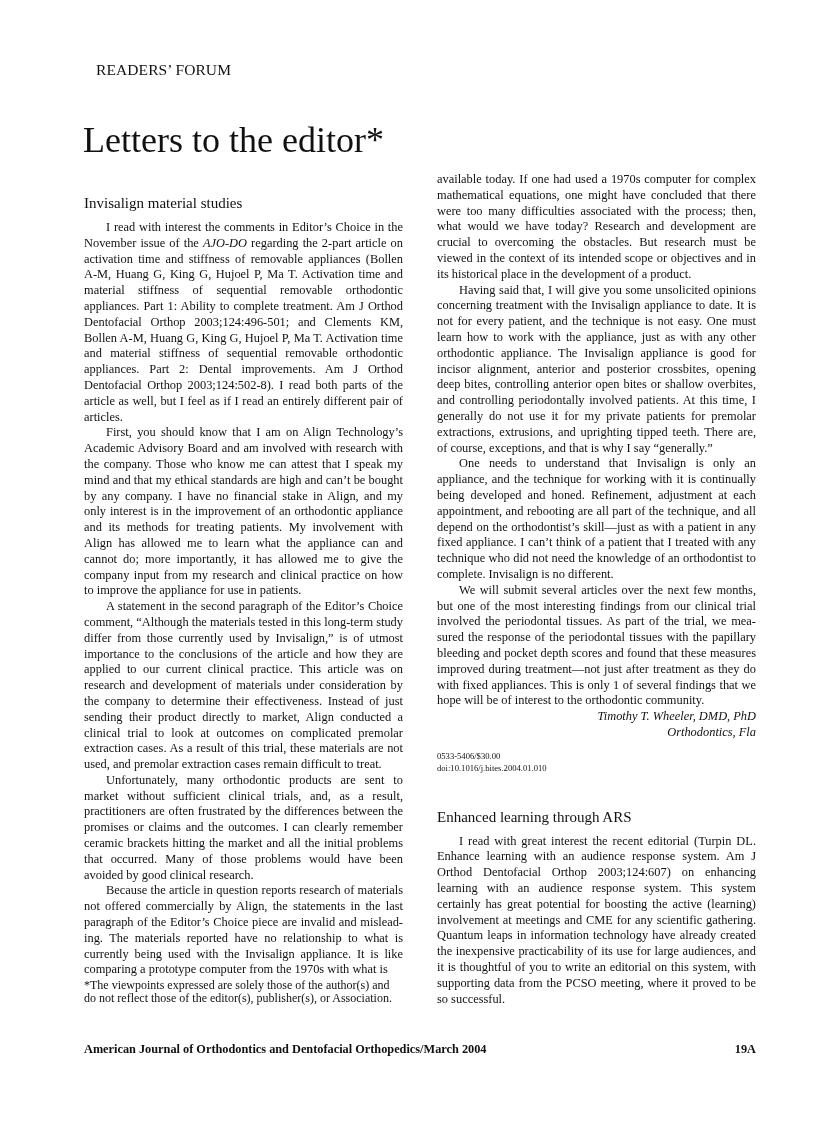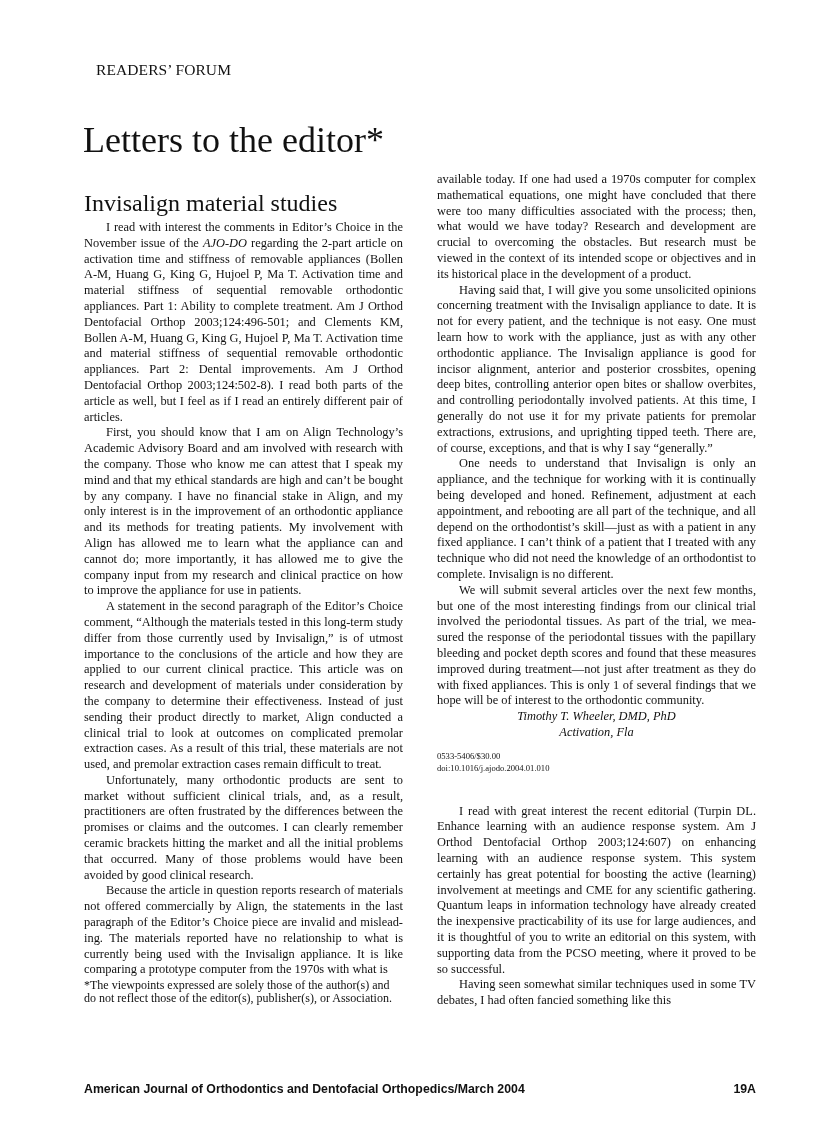--- a/index.html
+++ b/index.html
@@ -1,27 +1,27 @@
 <!DOCTYPE html>
 <html><head>
 <meta charset="utf-8">
 <style>
   html, body { margin: 0; padding: 0; background: #ffffff; }
   body { width: 838px; height: 1122px; position: relative; overflow: hidden; color: #111; }
   .serif { font-family: "Liberation Serif", "DejaVu Serif", serif; }
-  .sans { font-family: Liberation Sans, sans-serif; margin-top: 40px; }
+  .sans { font-family: Liberation Serif, serif; }
   #section-label { position: absolute; left: 84px; top: 61px; font-size: 15.5px; letter-spacing: 0.1px; margin-left: 12px; }
   #page-title { position: absolute; left: 83px; top: 118px; font-size: 36px; line-height: 44px; margin: 0; font-weight: normal; text-align: center; }
   .col { position: absolute; width: 319px; }
   #col-left { left: 84px; top: 190px; }
   #col-right { left: 437px; top: 172px; }
-  h2.letter-title { font-weight: normal; font-size: 24px; margin: 0 0 4px 0; line-height: 26px; }
+  h2.letter-title { font-weight: normal; font-size: 15px; margin: 0 0 4px 0; line-height: 26px; }
   p.body { margin: 0; font-size: 12.4px; line-height: 15.8px; text-align: justify; text-indent: 22px; hyphens: manual; }
   p.body.noindent { text-indent: 0; }
-  .sig { font-style: italic; text-align: center; font-size: 12.4px; line-height: 15.8px; }
+  .sig { font-style: italic; text-align: right; font-size: 12.4px; line-height: 15.8px; }
   .meta { font-size: 8.6px; line-height: 12.5px; margin-top: 9px; }
   #footnote { position: absolute; left: 84px; top: 979px; width: 319px; font-size: 12px; line-height: 12.5px; }
   #footer { position: absolute; left: 84px; top: 1042px; width: 672px; font-size: 12.3px; font-weight: bold; }
   #footer .journal { float: left; }
   #footer .pagenum { float: right; }
   .gap-heading { height: 29px; }
 </style>
 </head>
 <body>
 
@@ -36,28 +36,28 @@
   <p class="body">Unfortunately, many orthodontic products are sent to market without sufficient clinical trials, and, as a result, practitioners are often frustrated by the differences between the promises or claims and the outcomes. I can clearly remember ceramic brackets hitting the market and all the initial problems that occurred. Many of those problems would have been avoided by good clinical research.</p>
   <p class="body">Because the article in question reports research of materials not offered commercially by Align, the statements in the last paragraph of the Editor’s Choice piece are invalid and mislead­ing. The materials reported have no relationship to what is currently being used with the Invisalign appliance. It is like comparing a prototype computer from the 1970s with what is</p>
 </div>
 
 <div id="col-right" class="col serif">
   <p class="body noindent">available today. If one had used a 1970s computer for complex mathematical equations, one might have concluded that there were too many difficulties associated with the process; then, what would we have today? Research and development are crucial to overcoming the obstacles. But research must be viewed in the context of its intended scope or objectives and in its historical place in the development of a product.</p>
   <p class="body">Having said that, I will give you some unsolicited opinions concerning treatment with the Invisalign appliance to date. It is not for every patient, and the technique is not easy. One must learn how to work with the appliance, just as with any other orthodontic appliance. The Invisalign appliance is good for incisor alignment, anterior and posterior crossbites, opening deep bites, controlling anterior open bites or shallow overbites, and controlling periodontally involved patients. At this time, I generally do not use it for my private patients for premolar extractions, extrusions, and uprighting tipped teeth. There are, of course, exceptions, and that is why I say “generally.”</p>
   <p class="body">One needs to understand that Invisalign is only an appliance, and the technique for working with it is continually being developed and honed. Refinement, adjustment at each appointment, and rebooting are all part of the technique, and all depend on the orthodontist’s skill—just as with a patient in any fixed appliance. I can’t think of a patient that I treated with any technique who did not need the knowledge of an orthodontist to complete. Invisalign is no different.</p>
   <p class="body">We will submit several articles over the next few months, but one of the most interesting findings from our clinical trial involved the periodontal tissues. As part of the trial, we mea­sured the response of the periodontal tissues with the papillary bleeding and pocket depth scores and found that these measures improved during treatment—not just after treatment as they do with fixed appliances. This is only 1 of several findings that we hope will be of interest to the orthodontic community.</p>
   <div class="sig">Timothy T. Wheeler, DMD, PhD</div>
-  <div class="sig">Activation, Fla</div>
+  <div class="sig">Orthodontics, Fla</div>
   <div class="meta">
     <div>0533-5406/$30.00</div>
-    <div>doi:10.1016/j.ajodo.2004.01.010</div>
+    <div>doi:10.1016/j.bites.2004.01.010</div>
   </div>
   <div class="gap-heading"></div>
+  <h2 class="letter-title">Enhanced learning through ARS</h2>
   <p class="body">I read with great interest the recent editorial (Turpin DL. Enhance learning with an audience response system. Am J Orthod Dentofacial Orthop 2003;124:607) on enhancing learning with an audience response system. This system certainly has great potential for boosting the active (learning) involvement at meetings and CME for any scientific gather­ing. Quantum leaps in information technology have already created the inexpensive practicability of its use for large audiences, and it is thoughtful of you to write an editorial on this system, with supporting data from the PCSO meeting, where it proved to be so successful.</p>
-  <p class="body">Having seen somewhat similar techniques used in some TV debates, I had often fancied something like this</p>
 </div>
 
 <div id="footnote" class="serif">*The viewpoints expressed are solely those of the author(s) and do not reflect those of the editor(s), publisher(s), or Association.</div>
 
 <div id="footer" class="sans">
   <span class="journal">American Journal of Orthodontics and Dentofacial Orthopedics/March 2004</span>
   <span class="pagenum">19A</span>
 </div>
 
 </body></html>

